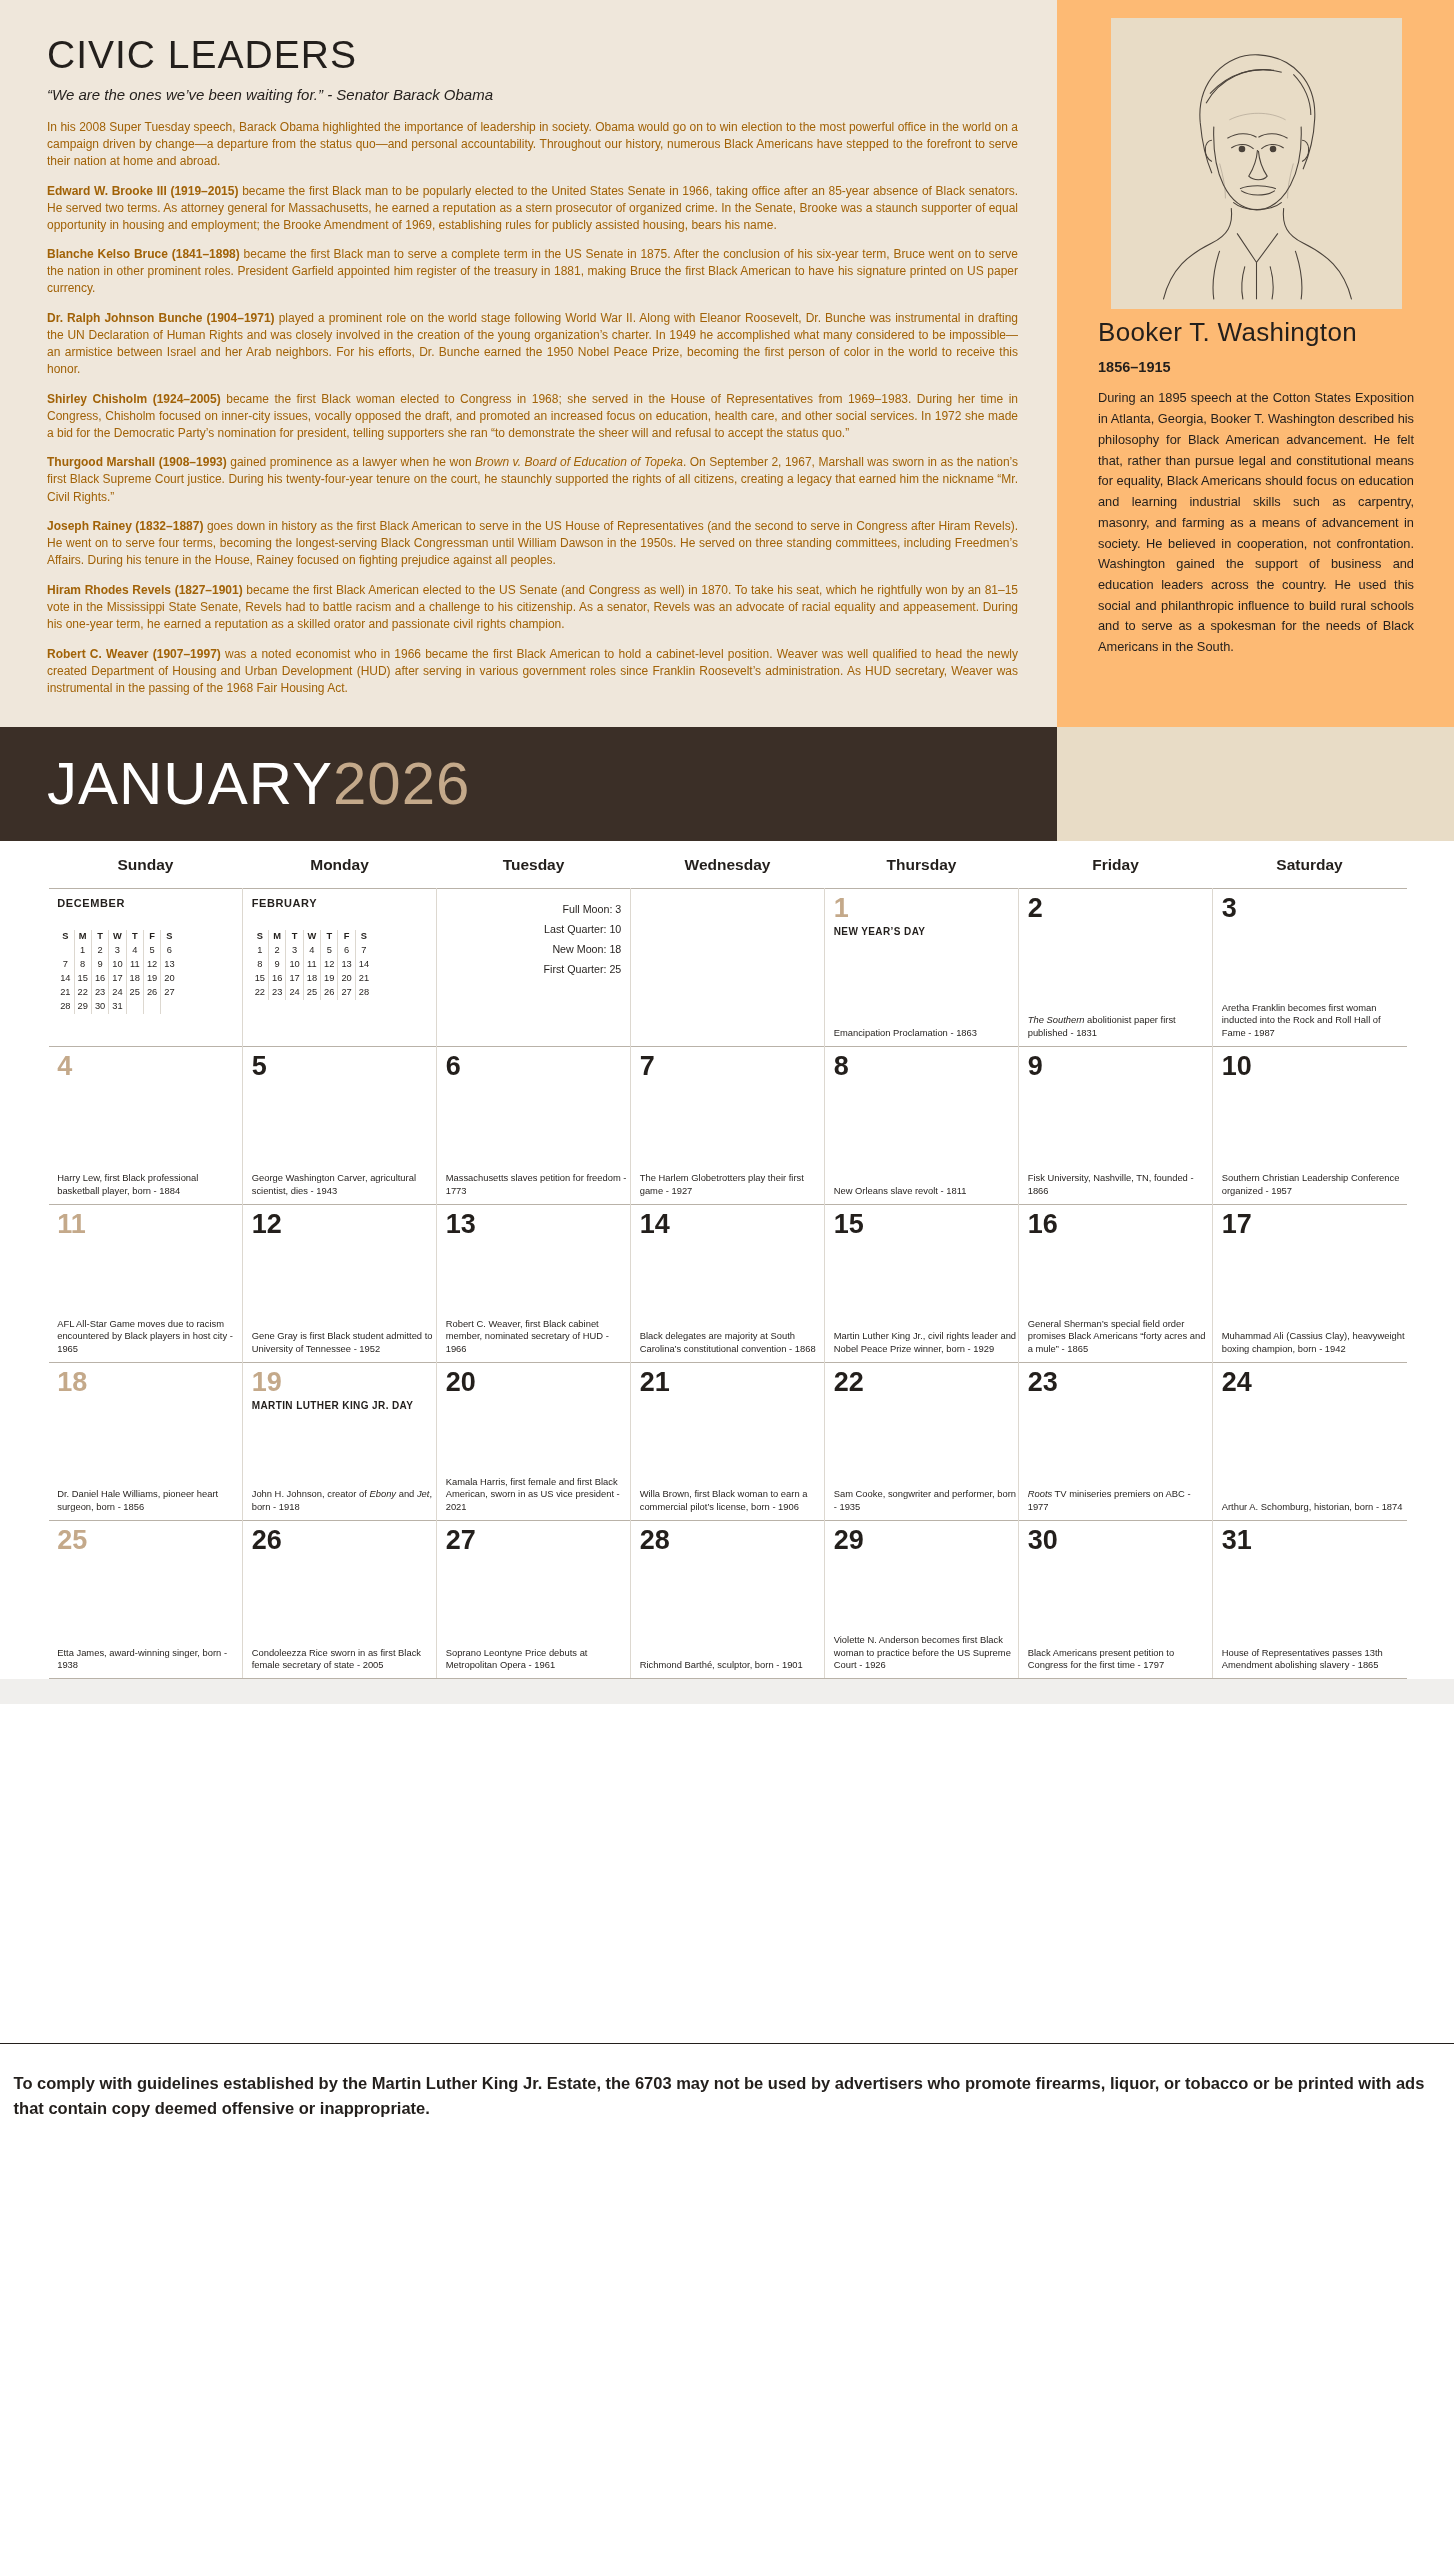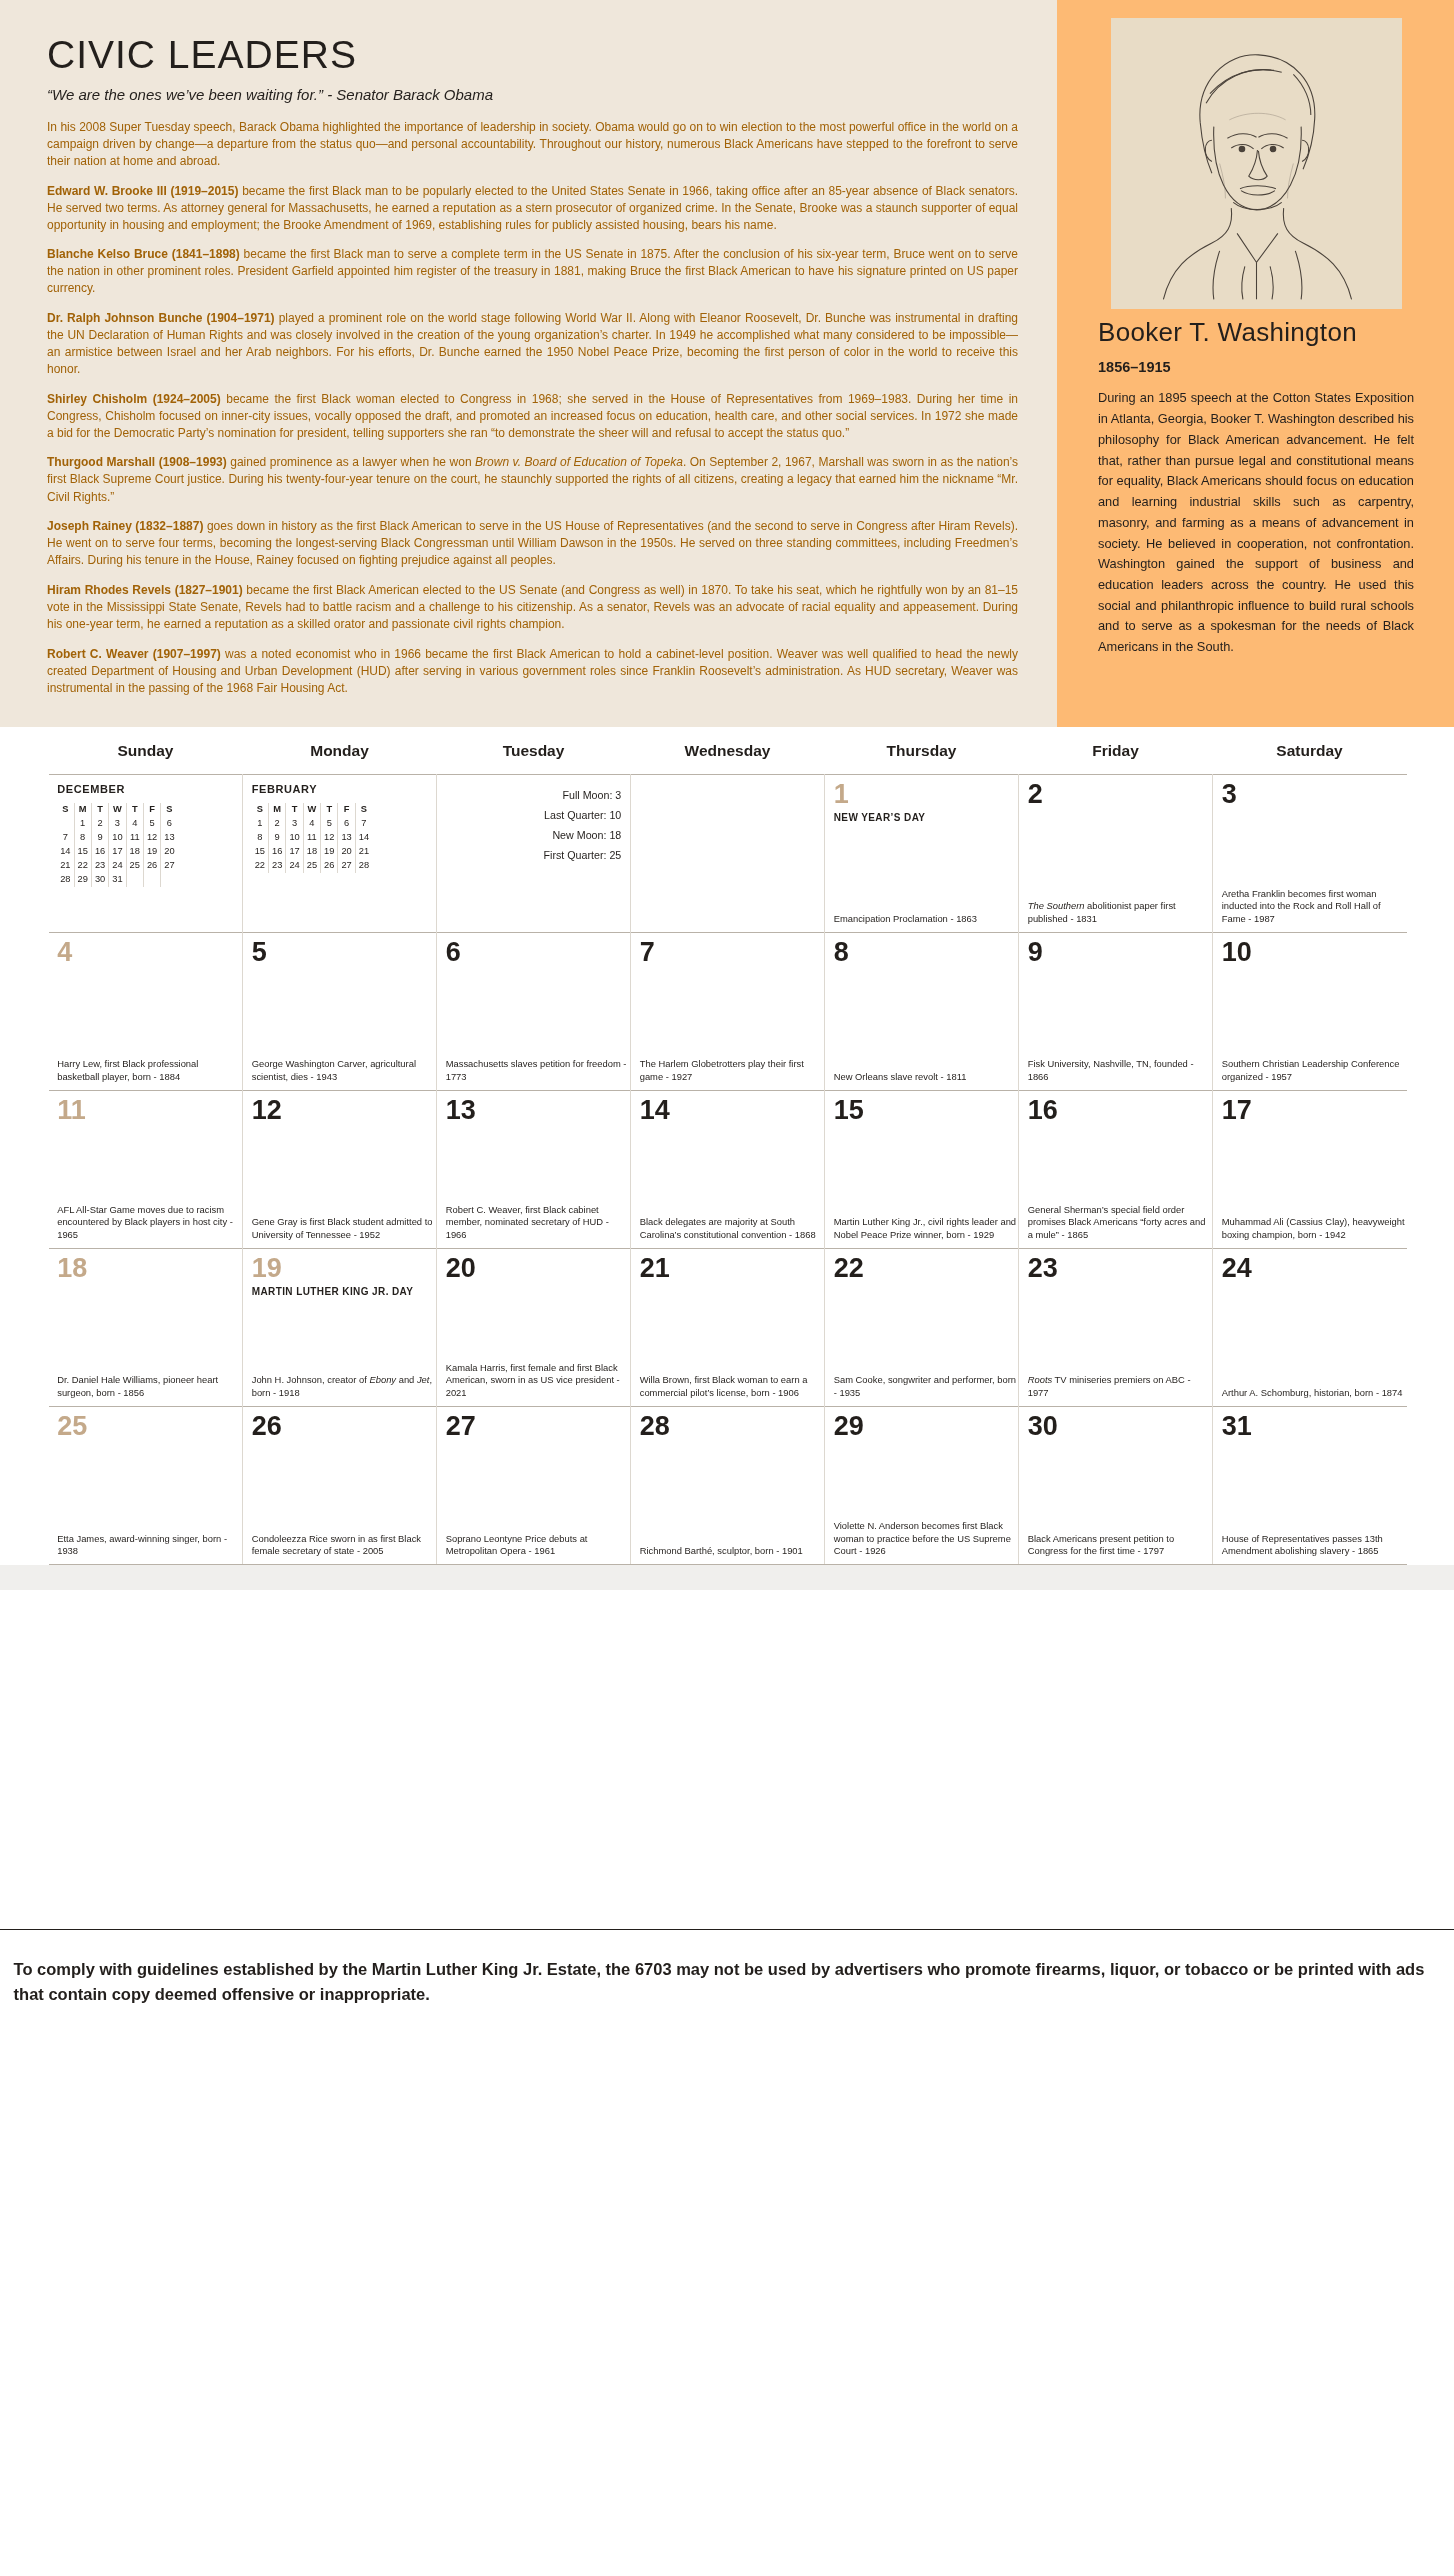--- a/index.html
+++ b/index.html
@@ -151,21 +151,21 @@
     color:#231f1c;
   }
   .note i{font-style:italic;}
 
   
   .mini{font-size:9.3px;line-height:1.5;color:#231f1c;}
   .mini .mtitle{
     font-size:11px;
     font-weight:bold;
     letter-spacing:0.6px;
-    margin-bottom:6px;
+    margin-bottom:19px;
   }
   table.minitbl{border-collapse:collapse;}
   table.minitbl td{
     border:0;
     height:auto;
     padding:0 3px;
     font-size:9.3px;
     text-align:center;
     vertical-align:top;
     width:13.6px;
@@ -271,20 +271,27 @@
           </g>
         </svg>
       </div>
       <div class="person-name">Booker T.
 Washington</div>
       <div class="person-dates">1856–1915</div>
       <p class="bio">During an 1895 speech at the Cotton States Exposition in Atlanta, Georgia, Booker T. Washington described his philosophy for Black American advancement. He felt that, rather than pursue legal and constitutional means for equality, Black Americans should focus on education and learning industrial skills such as carpentry, masonry, and farming as a means of advancement in society. He believed in cooperation, not confrontation. Washington gained the support of business and education leaders across the country. He used this social and philanthropic influence to build rural schools and to serve as a spokesman for the needs of Black Americans in the South.</p>
     </div>
   </div>
 
+  <div class="banner-row">
+    <div class="banner">
+      <span class="m">JANUARY</span>
+        <span class="y">2026</span>
+    </div>
+    <div class="banner-filler"></div>
+  </div>
 
   <div class="cal">
     <table class="grid">
       <thead>
         <tr id="hdr-row">
             <th>Sunday</th>
             <th>Monday</th>
             <th>Tuesday</th>
             <th>Wednesday</th>
             <th>Thursday</th>

